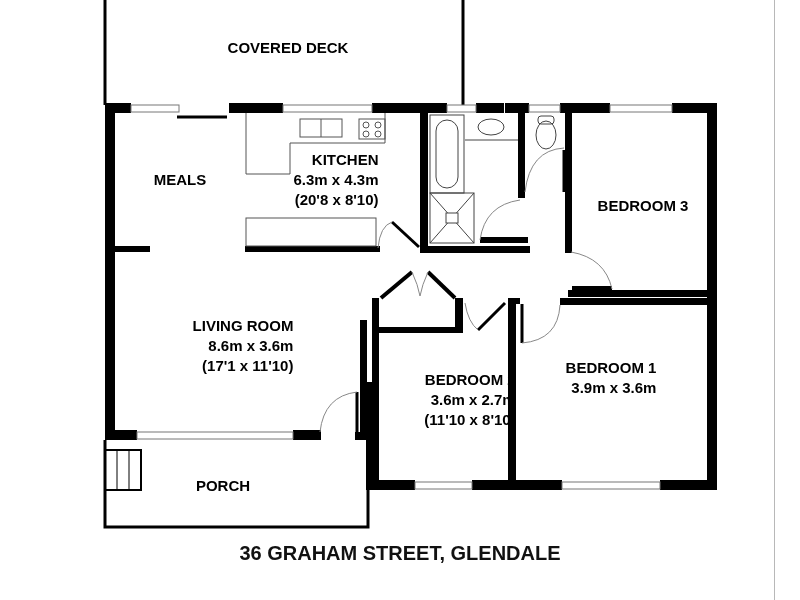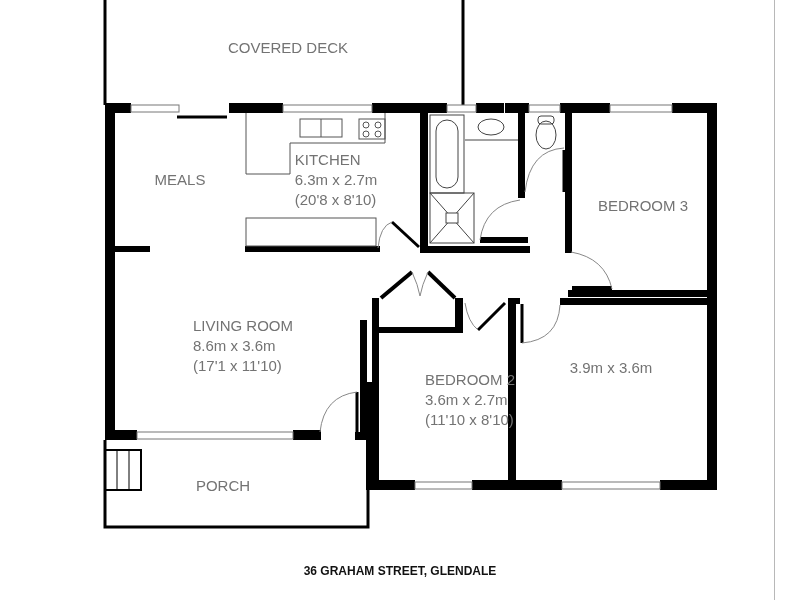--- a/index.html
+++ b/index.html
@@ -1,20 +1,20 @@
 <!DOCTYPE html>
 <html><head>
 <meta charset="utf-8">
 <style>
   html, body { margin:0; padding:0; background:#ffffff; }
   body { width:800px; height:600px; position:relative; overflow:hidden; font-family:"Liberation Sans", "DejaVu Sans", sans-serif; }
   #plan { position:absolute; left:0; top:0; width:800px; height:600px; }
-  .lbl { position:absolute; text-align:left; font-weight:normal; color:#737373; font-size:15px; line-height:20px; white-space:nowrap; transform:translateX(-50%); }
+  .lbl { position:absolute; text-align:right; font-weight:bold; color:#000000; font-size:15px; line-height:20px; white-space:nowrap; transform:translateX(-50%); }
   .lbl div { display:block; }
-  .caption { position:absolute; left:400px; top:564px; transform:translateX(-50%); font-weight:bold; font-size:12px; color:#111; white-space:nowrap; }
+  .caption { position:absolute; left:400px; top:542px; transform:translateX(-50%); font-weight:bold; font-size:20px; color:#111; white-space:nowrap; }
   .edge { position:absolute; left:774px; top:0; width:1px; height:600px; background:#b8b8b8; }
 </style>
 </head>
 <body>
 
 <div class="edge"></div>
 
 <svg id="plan" viewBox="0 0 800 600" xmlns="http://www.w3.org/2000/svg">
 
   <g stroke="#000" fill="none">
@@ -148,36 +148,37 @@
 </svg>
 
 <div class="lbl" style="left:288px; top:38px;">
   <div>COVERED DECK</div>
 </div>
 <div class="lbl" style="left:180px; top:170px;">
   <div>MEALS</div>
 </div>
 <div class="lbl" style="left:336px; top:150px;">
   <div>KITCHEN</div>
-  <div>6.3m x 2.7m</div>
+  <div>6.3m x 4.3m</div>
   <div>(20'8 x 8'10)</div>
 </div>
 <div class="lbl" style="left:643px; top:196px;">
   <div>BEDROOM 3</div>
 </div>
 <div class="lbl" style="left:243px; top:316px;">
   <div>LIVING ROOM</div>
   <div>8.6m x 3.6m</div>
   <div>(17'1 x 11'10)</div>
 </div>
 <div class="lbl" style="left:470px; top:370px;">
   <div>BEDROOM 2</div>
   <div>3.6m x 2.7m</div>
   <div>(11'10 x 8'10)</div>
 </div>
 <div class="lbl" style="left:611px; top:358px;">
+  <div>BEDROOM 1</div>
   <div>3.9m x 3.6m</div>
 </div>
 <div class="lbl" style="left:223px; top:476px;">
   <div>PORCH</div>
 </div>
 
 <div class="caption">36 GRAHAM STREET, GLENDALE</div>
 
 </body></html>

